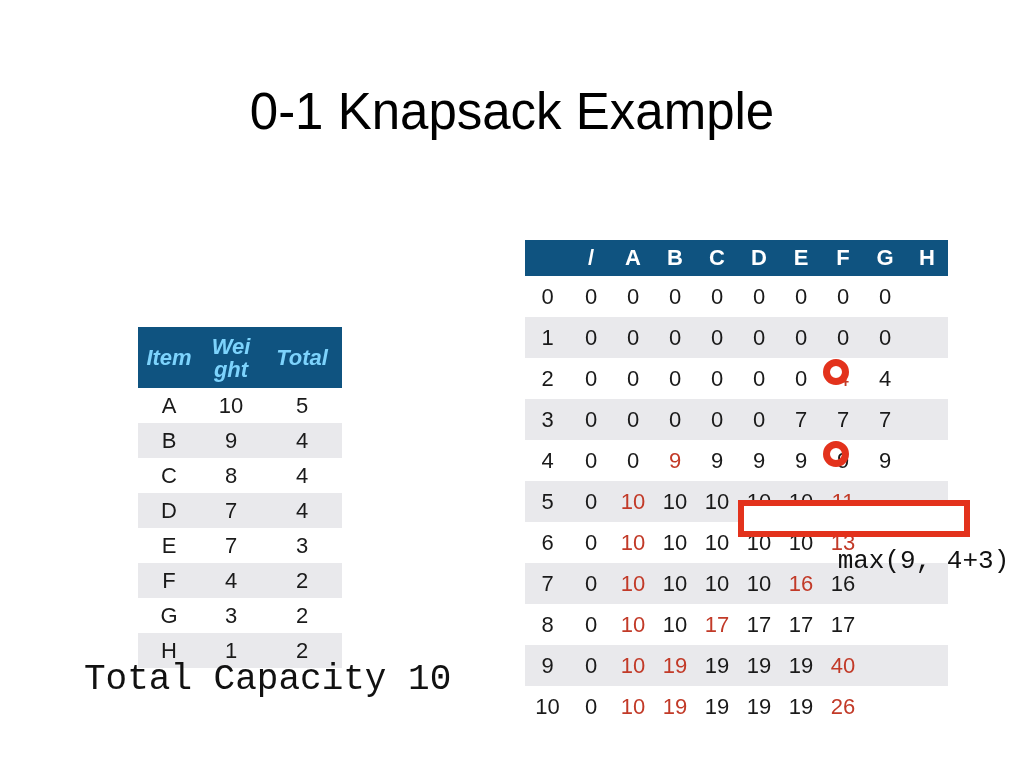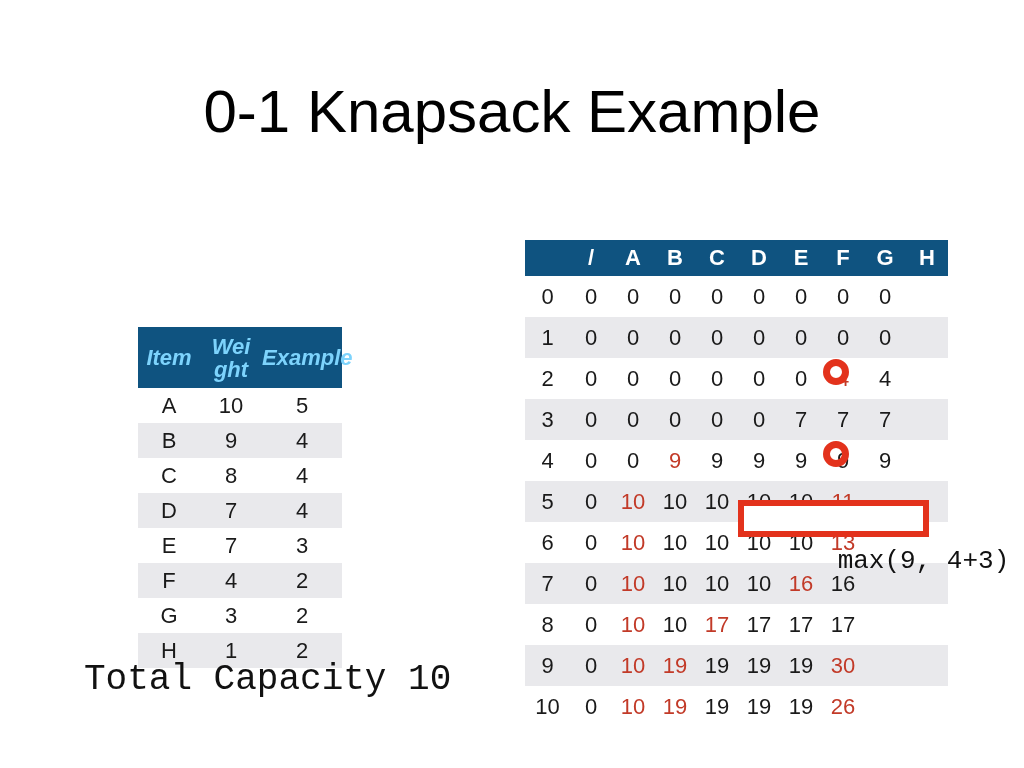--- a/index.html
+++ b/index.html
@@ -10,21 +10,21 @@
     --ink:#1A1A1A;
   }
   *{box-sizing:border-box;}
   html,body{margin:0;padding:0;background:#888;}
   .slide{
     position:relative;width:1024px;height:768px;background:#ffffff;
     overflow:hidden;font-family:"Liberation Sans",sans-serif;color:var(--ink);
   }
   .title{
     position:absolute;top:74px;left:0;width:100%;margin:0;
-    text-align:center;font-size:60px;line-height:76px;font-weight:400;color:#000;
+    text-align:center;font-size:51px;line-height:76px;font-weight:400;color:#000;
   }
 
   
   .items-panel{position:absolute;left:138px;top:327px;width:204px;}
   .items-panel table{border-collapse:collapse;table-layout:fixed;width:204px;}
   .items-panel th{
     background:var(--blue);color:#7dd3fc;font-weight:bold;font-size:22px;
     height:61px;text-align:center;vertical-align:middle;line-height:23px;padding:0;font-style:italic;
   }
   .items-panel th.wrap{word-break:break-all;padding:0 7px;}
@@ -59,21 +59,21 @@
   }
   .dp-panel tbody tr:nth-child(even){background:var(--alt);}
   .dp-panel td.red{color:var(--red-text);}
   .dp-panel td.circled{position:relative;}
   .ring{
     position:absolute;left:50%;top:50%;width:26px;height:26px;
     margin:-20px 0 0 -20px;border:7px solid var(--red-shape);border-radius:50%;
   }
 
   .callout{
-    position:absolute;left:213px;top:260px;width:191px;height:37px;
+    position:absolute;left:213px;top:260px;width:232px;height:37px;
     background:#fff;border:6px solid var(--red-shape);
     font-family:"Liberation Mono","DejaVu Sans Mono",monospace;
     font-size:26px;line-height:37px;text-align:center;color:#111;white-space:pre;
   }
 </style>
 </head>
 <body>
 
 <div class="slide">
 
@@ -83,21 +83,21 @@
     <table>
       <colgroup>
         <col class="c-item">
           <col class="c-value">
           <col class="c-weight">
       </colgroup>
       <thead>
           <tr>
             <th>Item</th>
             <th class="wrap">Weight</th>
-            <th>Example</th>
+            <th>Total</th>
           </tr>
         </thead>
       <tbody>
           <tr>
             <td>A</td>
             <td>10</td>
             <td>5</td>
           </tr>
           <tr>
             <td>B</td>
@@ -278,21 +278,21 @@
             <td></td>
           </tr>
           <tr>
             <th>9</th>
             <td>0</td>
             <td class="red">10</td>
             <td class="red">19</td>
             <td>19</td>
             <td>19</td>
             <td>19</td>
-            <td class="red">30</td>
+            <td class="red">40</td>
             <td></td>
             <td></td>
           </tr>
           <tr>
             <th>10</th>
             <td>0</td>
             <td class="red">10</td>
             <td class="red">19</td>
             <td>19</td>
             <td>19</td>

